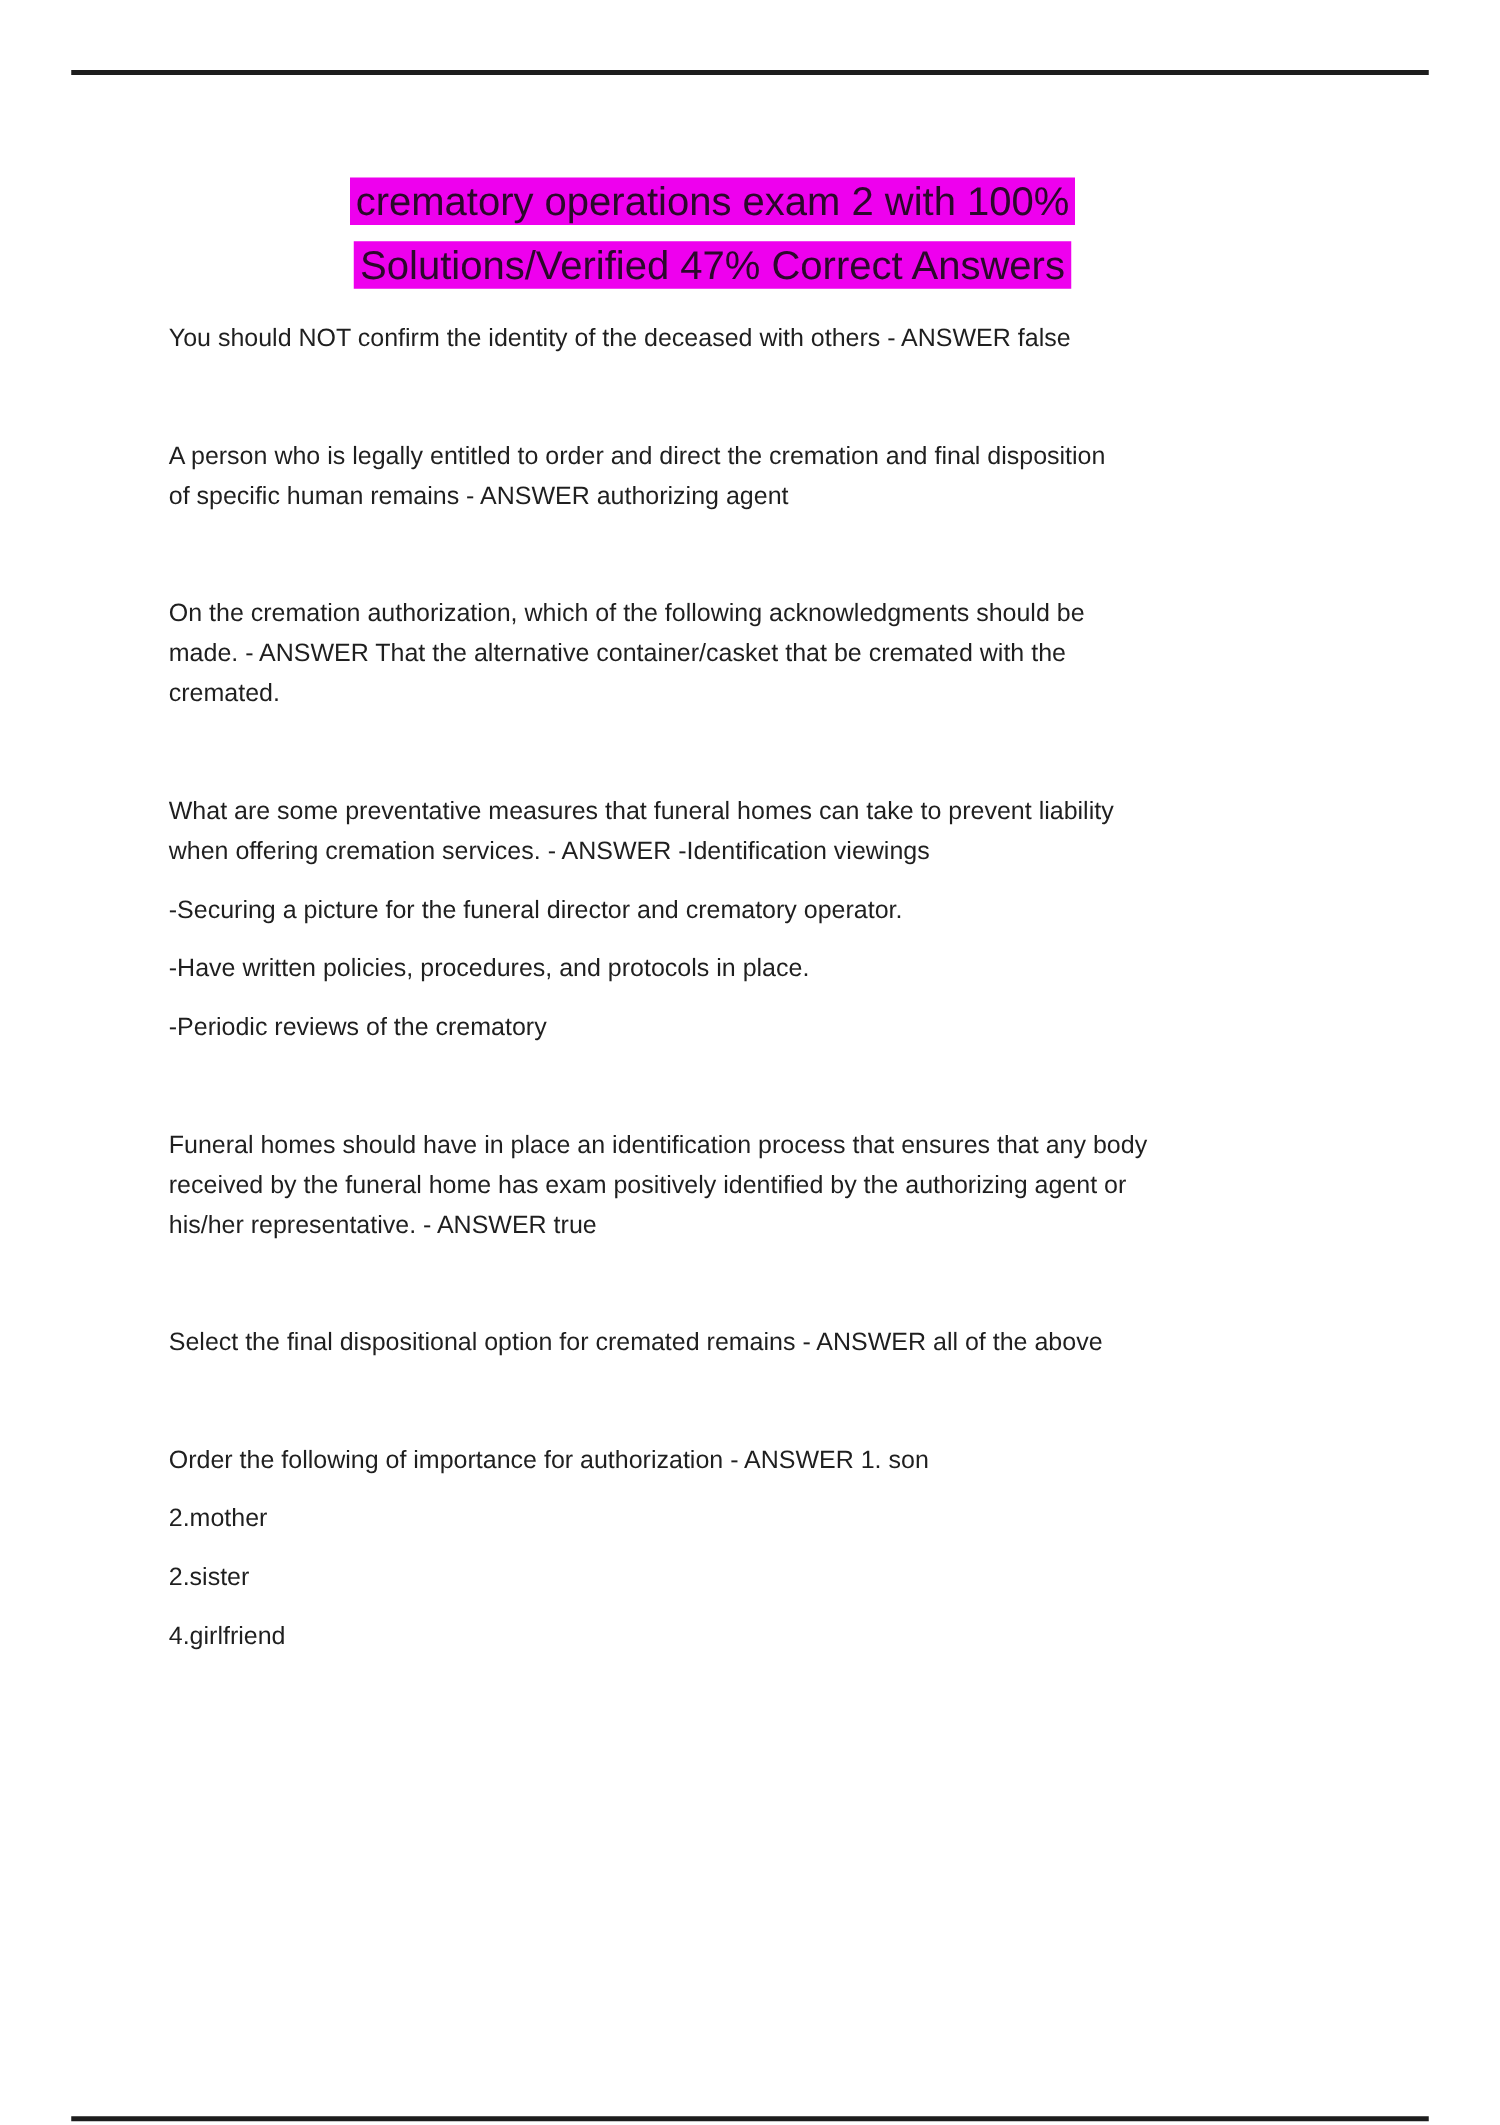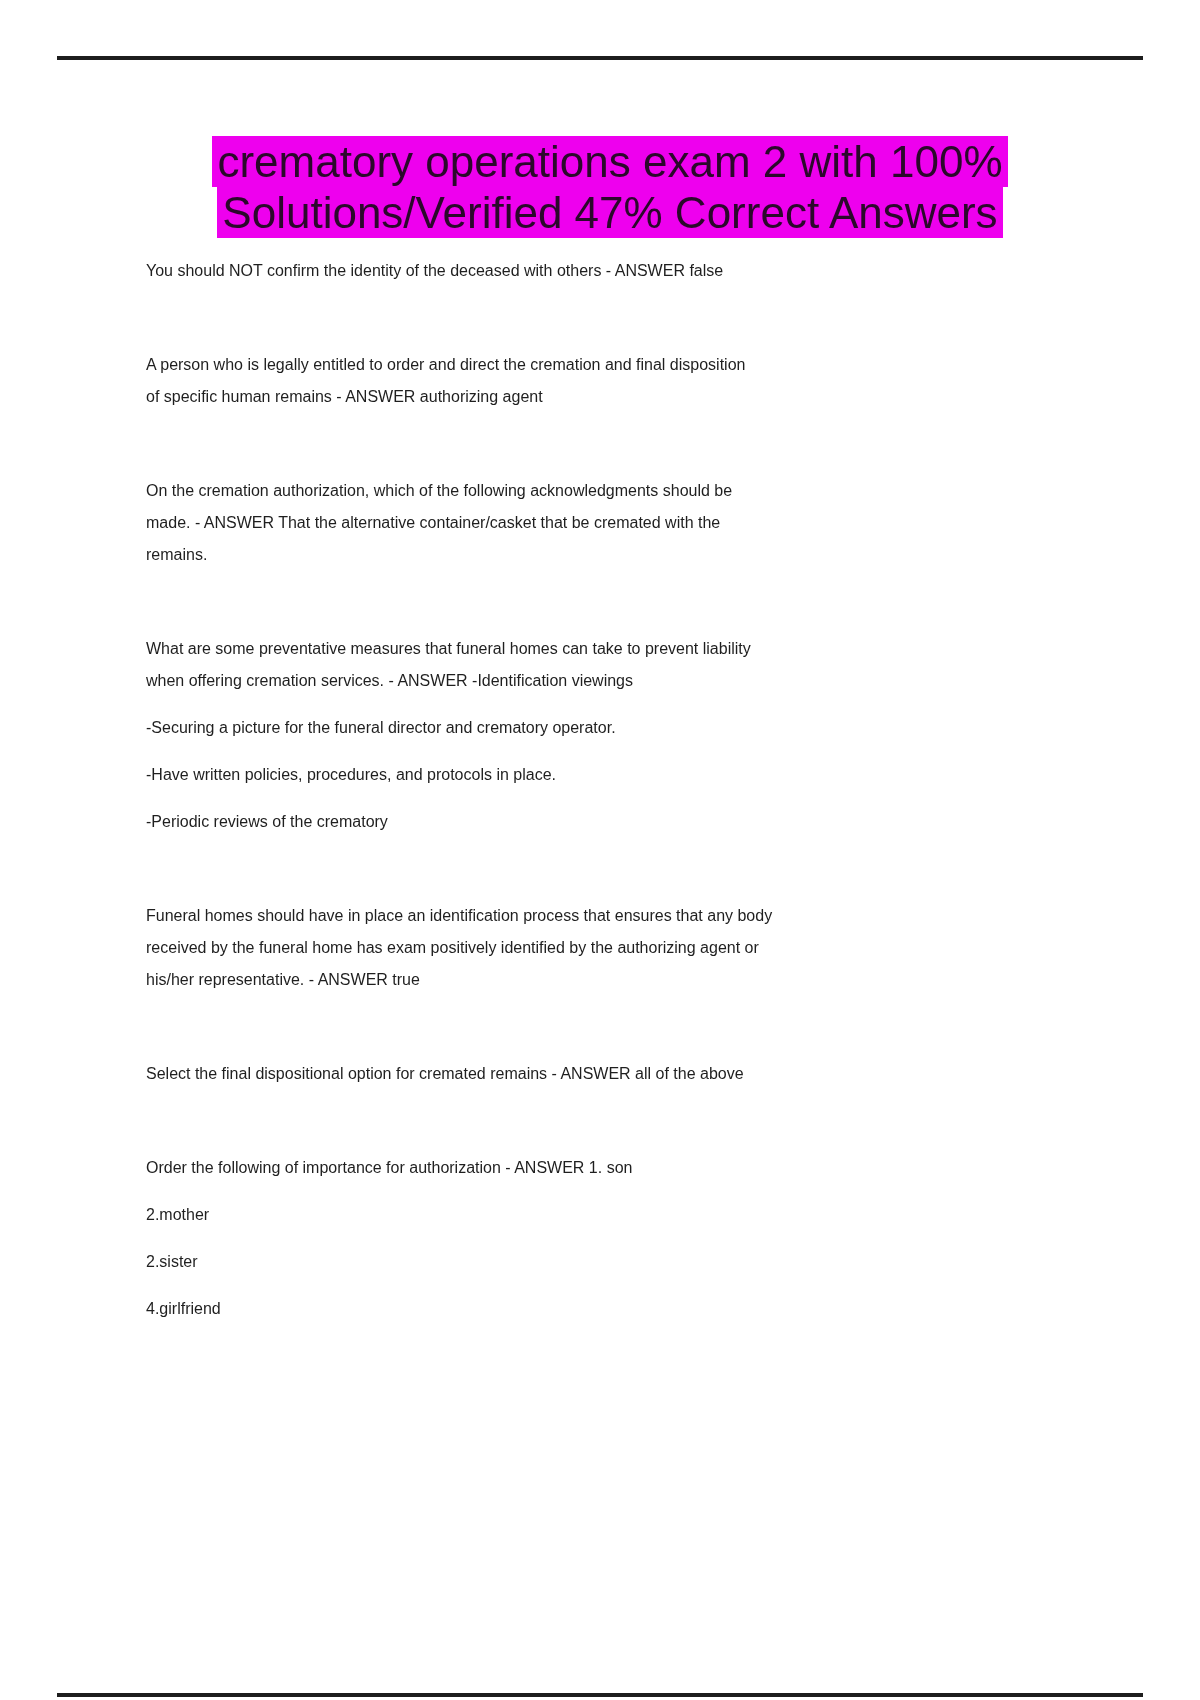--- a/index.html
+++ b/index.html
@@ -24,37 +24,36 @@
   }
   .rule-top { top: 56px; }
   .rule-bottom { top: 1693px; }
   .title-wrap {
     position: absolute;
     top: 136px;
     left: 0;
     width: 1140px;
     margin: 0;
     text-align: center;
-    font-size: 44px;
+    font-size: 32px;
     font-weight: 400;
     line-height: 51px;
     color: var(--title-text, #2b082b);
-    padding-left: 40px;
   }
   .title-line { display: block; }
   .hl {
     background: var(--highlight, #ee00ee);
     padding: 1px 5px;
   }
   .body-wrap {
     position: absolute;
     top: 255px;
-    left: 146px;
+    left: 135px;
     width: 1020px;
-    font-size: 16px;
+    font-size: 20px;
     line-height: 32px;
     color: var(--body-text, #1f1f1f);
   }
   .block { margin-bottom: 62px; }
   .para { margin-bottom: 15px; }
   .para:last-child { margin-bottom: 0; }
   .line { white-space: nowrap; }
 </style>
 </head>
 <body>
@@ -76,21 +75,21 @@
       <div class="block">
         <div class="para">
           <div class="line">A person who is legally entitled to order and direct the cremation and final disposition</div>
           <div class="line">of specific human remains - ANSWER authorizing agent</div>
         </div>
       </div>
       <div class="block">
         <div class="para">
           <div class="line">On the cremation authorization, which of the following acknowledgments should be</div>
           <div class="line">made. - ANSWER That the alternative container/casket that be cremated with the</div>
-          <div class="line">remains.</div>
+          <div class="line">cremated.</div>
         </div>
       </div>
       <div class="block">
         <div class="para">
           <div class="line">What are some preventative measures that funeral homes can take to prevent liability</div>
           <div class="line">when offering cremation services. - ANSWER -Identification viewings</div>
         </div>
         <div class="para">
           <div class="line">-Securing a picture for the funeral director and crematory operator.</div>
         </div>

